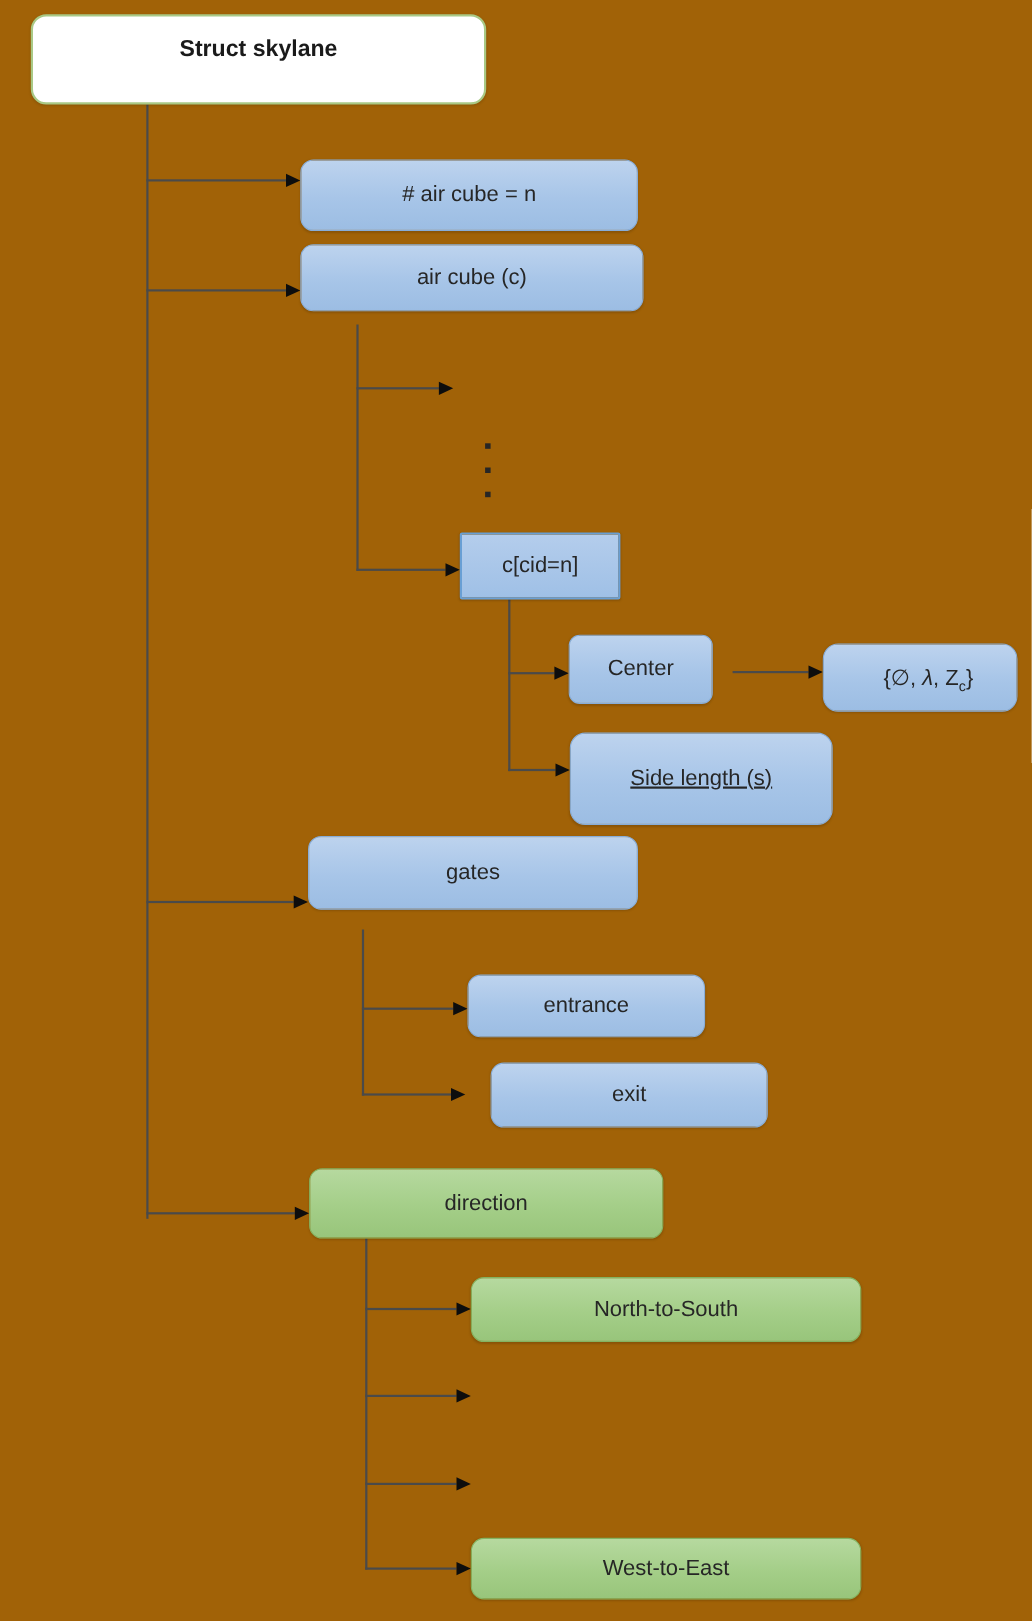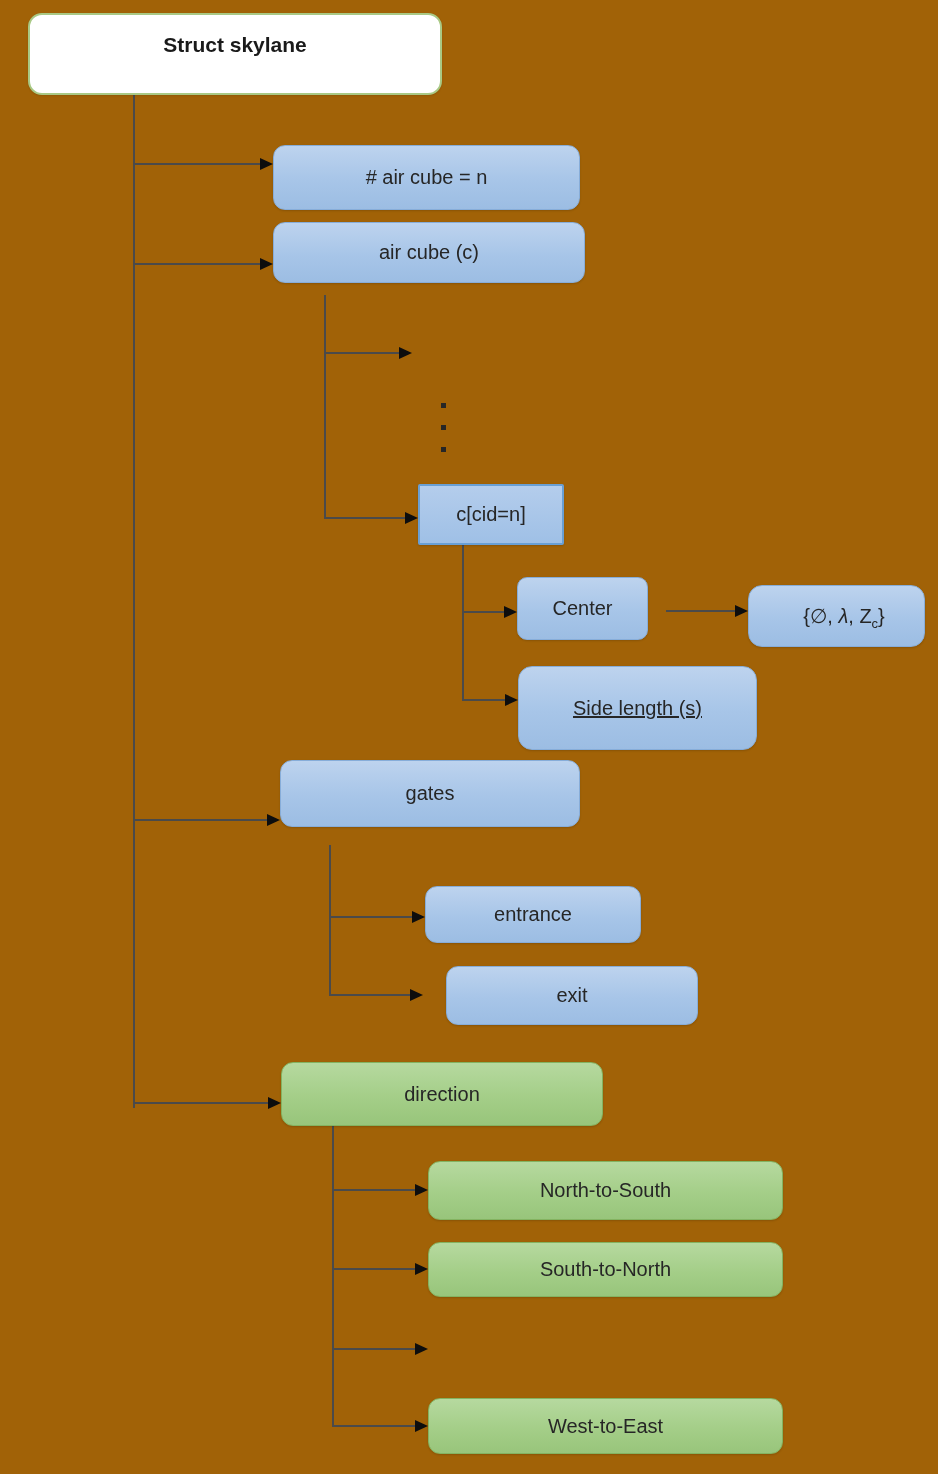--- a/index.html
+++ b/index.html
@@ -146,18 +146,17 @@
   <div class="node blue" style="left:280px; top:760px; width:300px; height:67px;">gates</div>
 
   <div class="node blue" style="left:425px; top:886px; width:216px; height:57px;text-align:right;">entrance</div>
 
   <div class="node blue" style="left:446px; top:966px; width:252px; height:59px;">exit</div>
 
   <div class="node green" style="left:281px; top:1062px; width:322px; height:64px;">direction</div>
 
   <div class="node green" style="left:428px; top:1161px; width:355px; height:59px;">North-to-South</div>
 
-  <div class="node green" style="left:428px; top:1242px; width:355px; height:55px;">South-to-North</div>
 
 
   <div class="node green" style="left:428px; top:1398px; width:355px; height:56px;">West-to-East</div>
 
 </div>
 
 </body></html>

